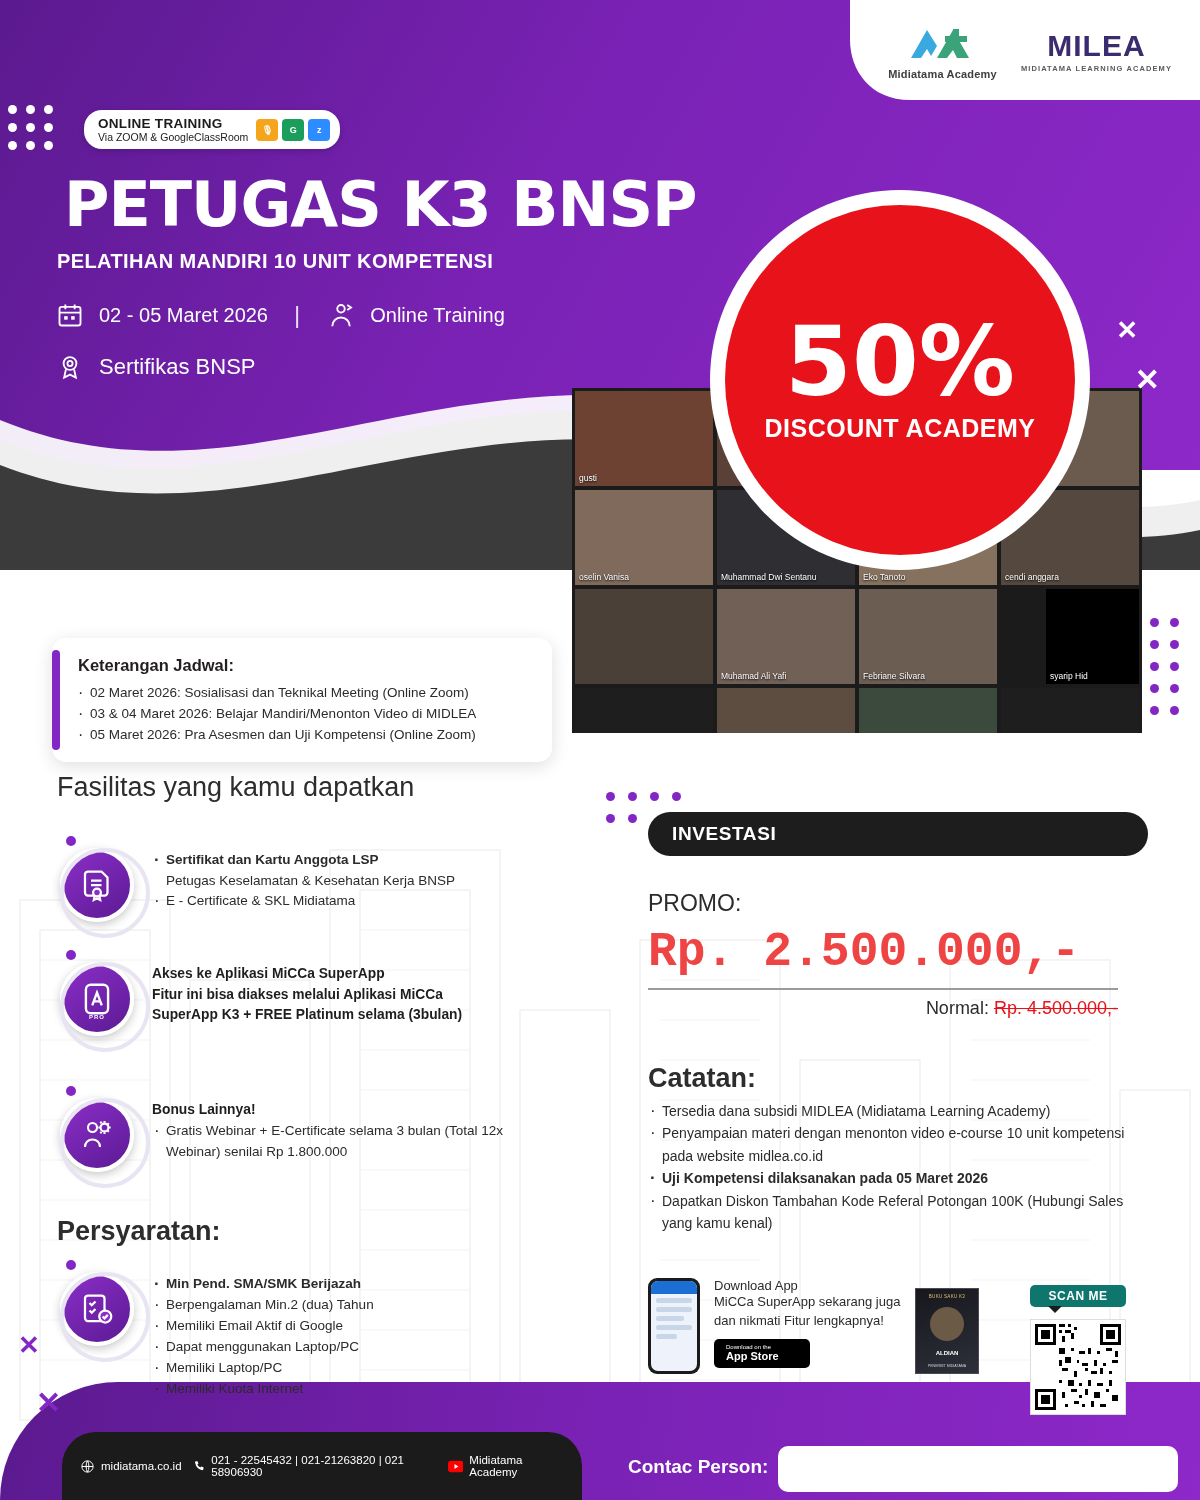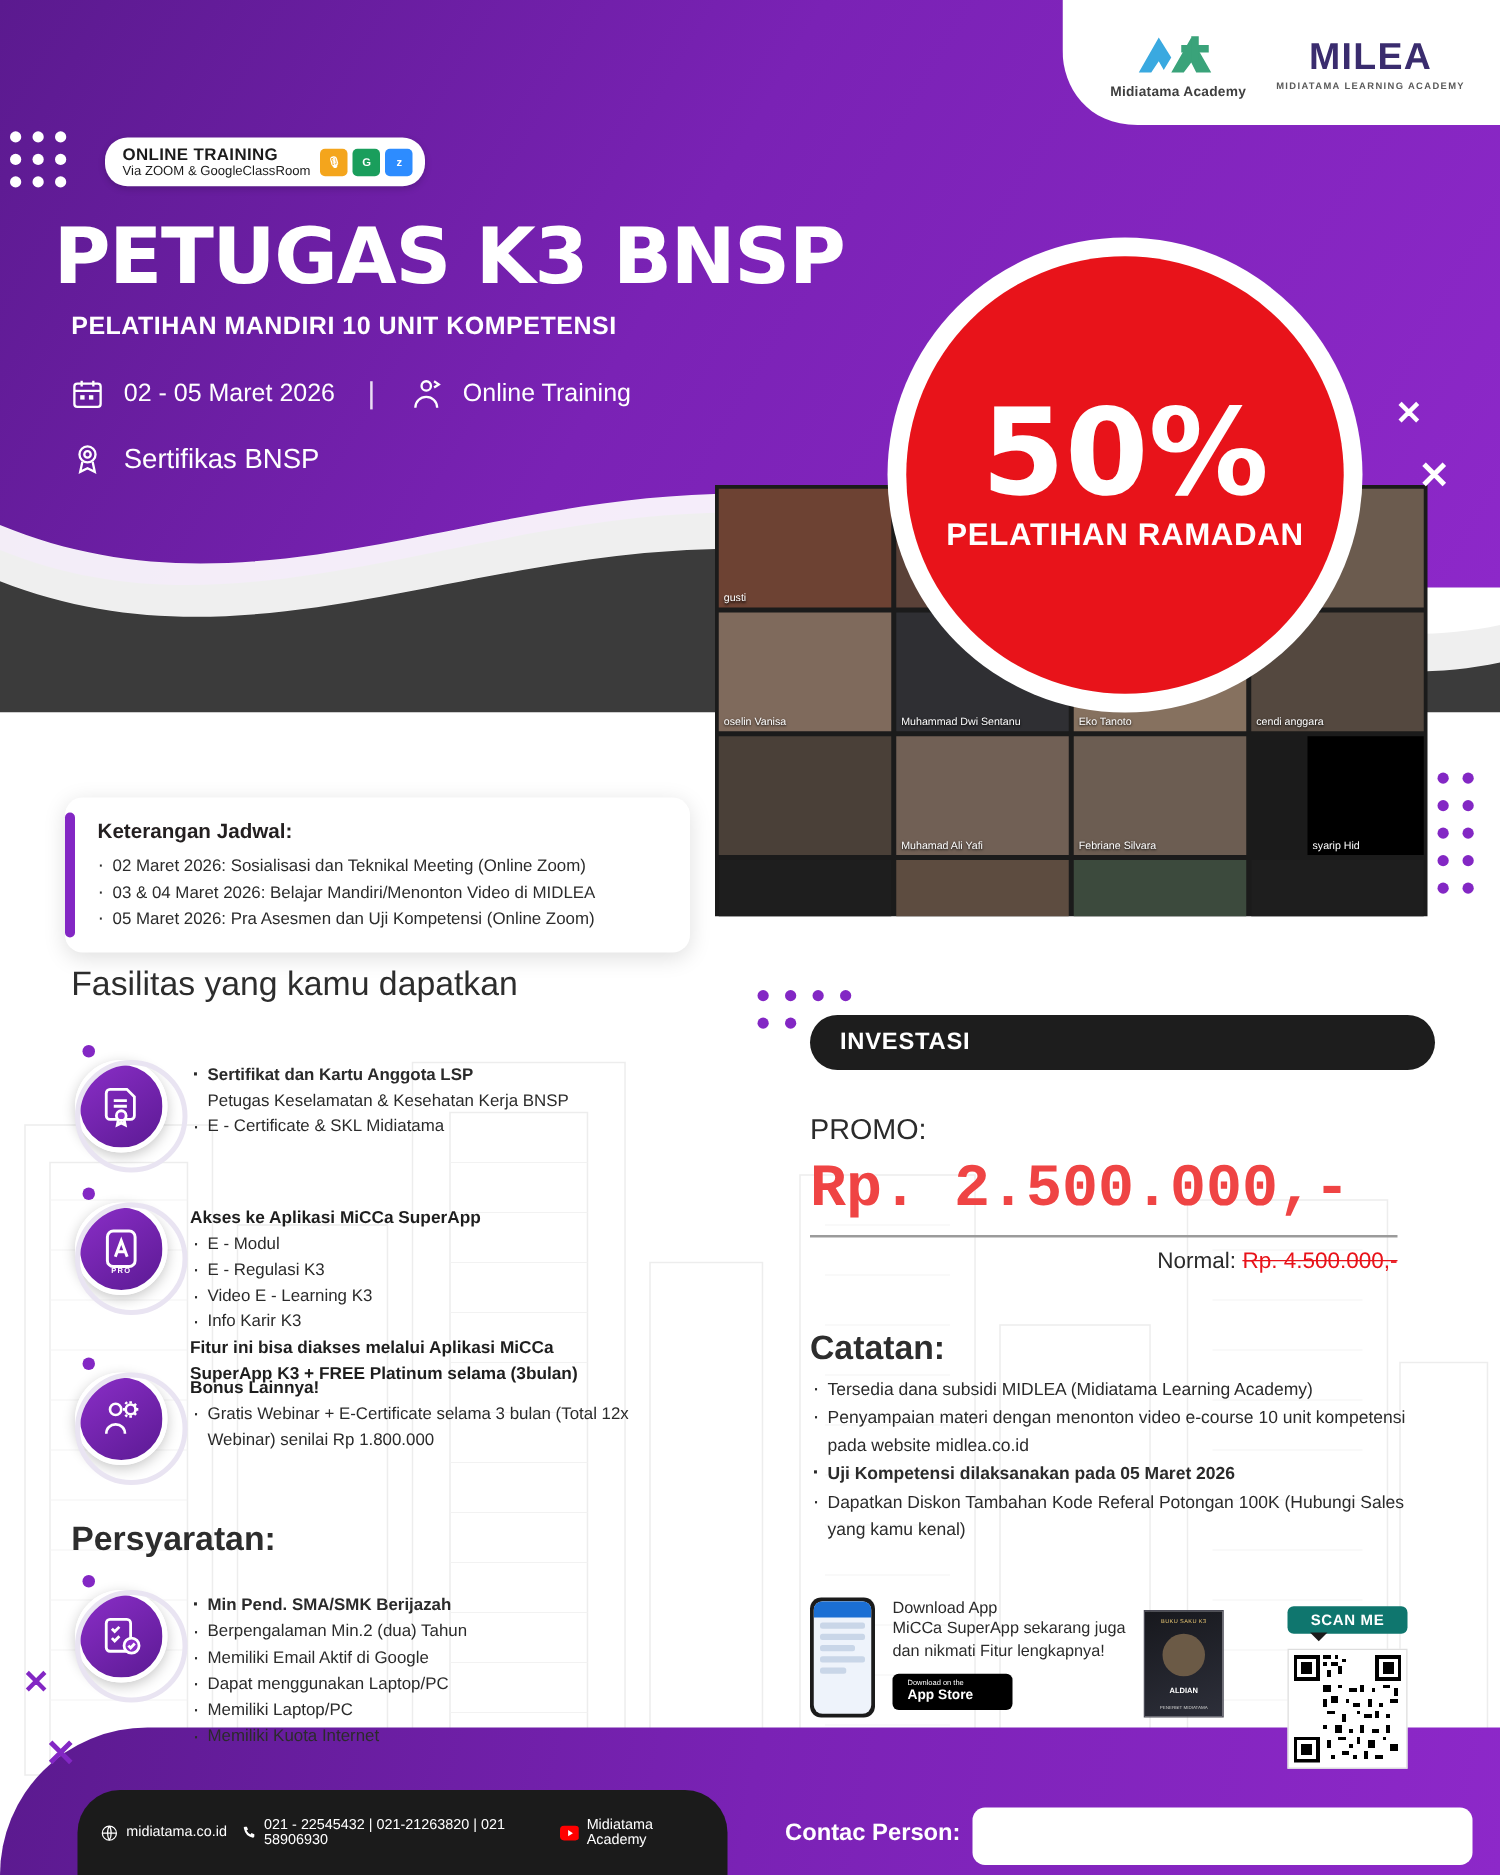--- a/index.html
+++ b/index.html
@@ -50,21 +50,21 @@
   }
   .online-badge .ot-title { font-size: 13.5px; font-weight: bold; color: #1b1b1b; letter-spacing: .3px;}
   .online-badge .ot-sub { font-size: 10.5px; color: #1b1b1b; }
   .mini-icons { display: flex; align-items: center; gap: 4px; }
   .mini-ic {
     width: 22px; height: 22px; border-radius: 4px; display:flex; align-items:center; justify-content:center;
     font-size: 9px; color:#fff; font-weight:bold;
   }
 
   h1.title {
-    position: absolute; left: 43px; top: 168px; z-index: 6;
+    position: absolute; left: 64px; top: 168px; z-index: 6;
     font-size: 62px; font-weight: bold; color: #ffffff; letter-spacing: -1px;
     font-family: "DejaVu Sans", sans-serif;
   }
   .subtitle {
     position: absolute; left: 57px; top: 250px; z-index: 6;
     font-size: 20px; font-weight: bold; color: #ffffff; letter-spacing: .4px;
   }
   .meta-row {
     position: absolute; left: 55px; top: 300px; z-index: 6;
     display: flex; align-items: center; gap: 14px; color: #fff;
@@ -353,21 +353,21 @@
     <div class="zcell" style="background:#5d4c40;"></div>
     <div class="zcell" style="background:#3c4a3d;"></div>
     <div class="zcell" style="background:#1e1e1e;"></div>
   </div>
 </div>
 
 <div class="disc-wrap">
   <div class="disc-outer">
     <div class="disc-inner">
       <div class="pct">50%</div>
-      <div class="lbl">PELATIHAN RAMADAN</div>
+      <div class="lbl">DISCOUNT ACADEMY</div>
     </div>
   </div>
 </div>
 
 <div class="xmark" style="right:62px; top:315px; color:#fff; font-size:26px;">✕</div>
 <div class="xmark" style="right:40px; top:362px; color:#ffffff; font-size:30px;">✕</div>
 
 <div class="dotgrid" style="right:10px; top:618px; width:40px; height:110px;">
   <span style="left:0;top:0;background:#8327c4"></span>
     <span style="left:20px;top:0;background:#8327c4"></span>
@@ -438,26 +438,20 @@
   <div class="circle-ic">
     <span class="dot-top"></span>
     <svg width="38" height="38" viewBox="0 0 24 24" fill="none" stroke="#fff" stroke-width="1.5">
       <rect x="5" y="3" width="14" height="18" rx="3"></rect>
       <path d="M9 16l3-8 3 8M10 13.5h4"></path>
     </svg>
     <span style="position:absolute; bottom:12px; font-size:6px; font-weight:bold; color:#fff; letter-spacing:1px;">PRO</span>
   </div>
   <div class="fac-text">
     <div class="b">Akses ke Aplikasi MiCCa SuperApp</div>
-    <ul class="bul">
-      <li>E - Modul</li>
-      <li>E - Regulasi K3</li>
-      <li>Video E - Learning K3</li>
-      <li>Info Karir K3</li>
-    </ul>
     <div class="b" style="max-width:330px;">Fitur ini bisa diakses melalui Aplikasi MiCCa SuperApp K3 + FREE Platinum selama (3bulan)</div>
   </div>
 </div>
 
 <div class="fac" style="left:60px; top:1098px; width:560px;">
   <div class="circle-ic">
     <span class="dot-top"></span>
     <svg width="36" height="36" viewBox="0 0 24 24" fill="none" stroke="#fff" stroke-width="1.4">
       <circle cx="9" cy="7" r="3"></circle>
         <path d="M4 20c0-3 2.2-5 5-5s5 2 5 5"></path>

